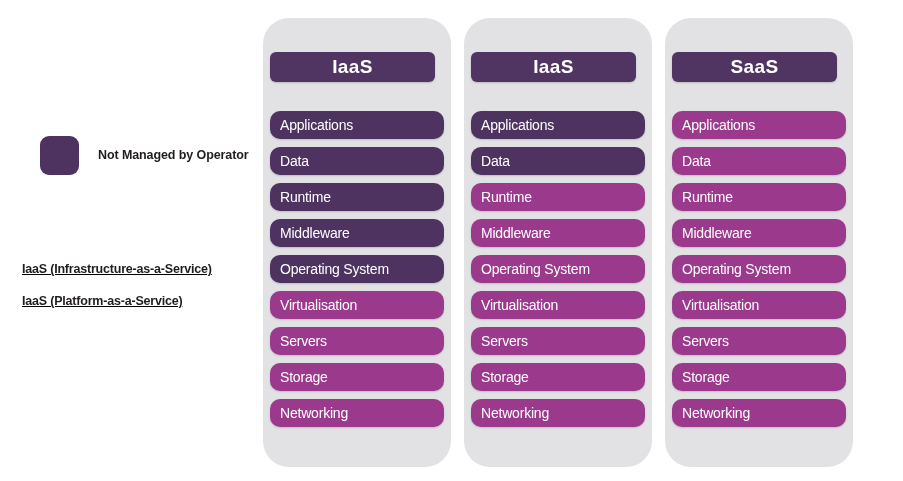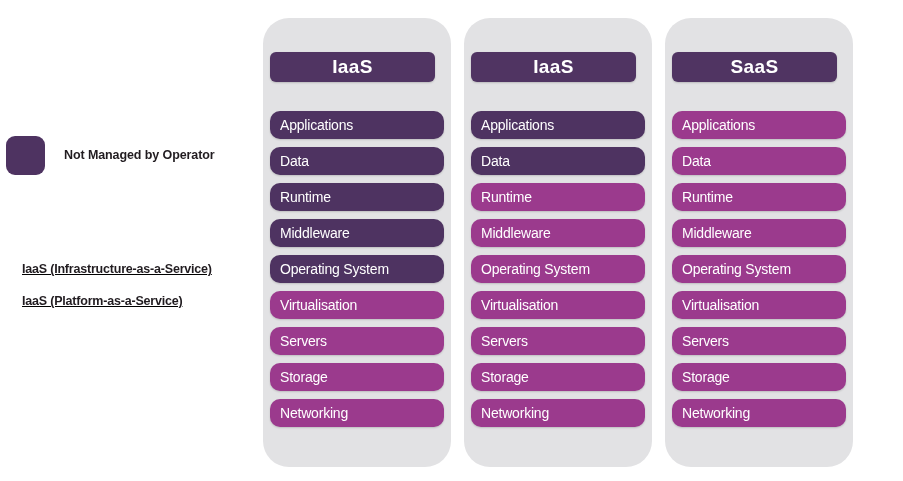--- a/index.html
+++ b/index.html
@@ -17,21 +17,21 @@
 
   #stage {
     position: relative;
     width: 903px;
     height: 481px;
   }
 
   
   .legend {
     position: absolute;
-    left: 6px;
+    left: 40px;
     top: 135px;
     width: 240px;
   }
   .legend-row {
     display: flex;
     align-items: center;
     height: 40px;
     margin-bottom: 15px;
   }
   .legend-swatch {

